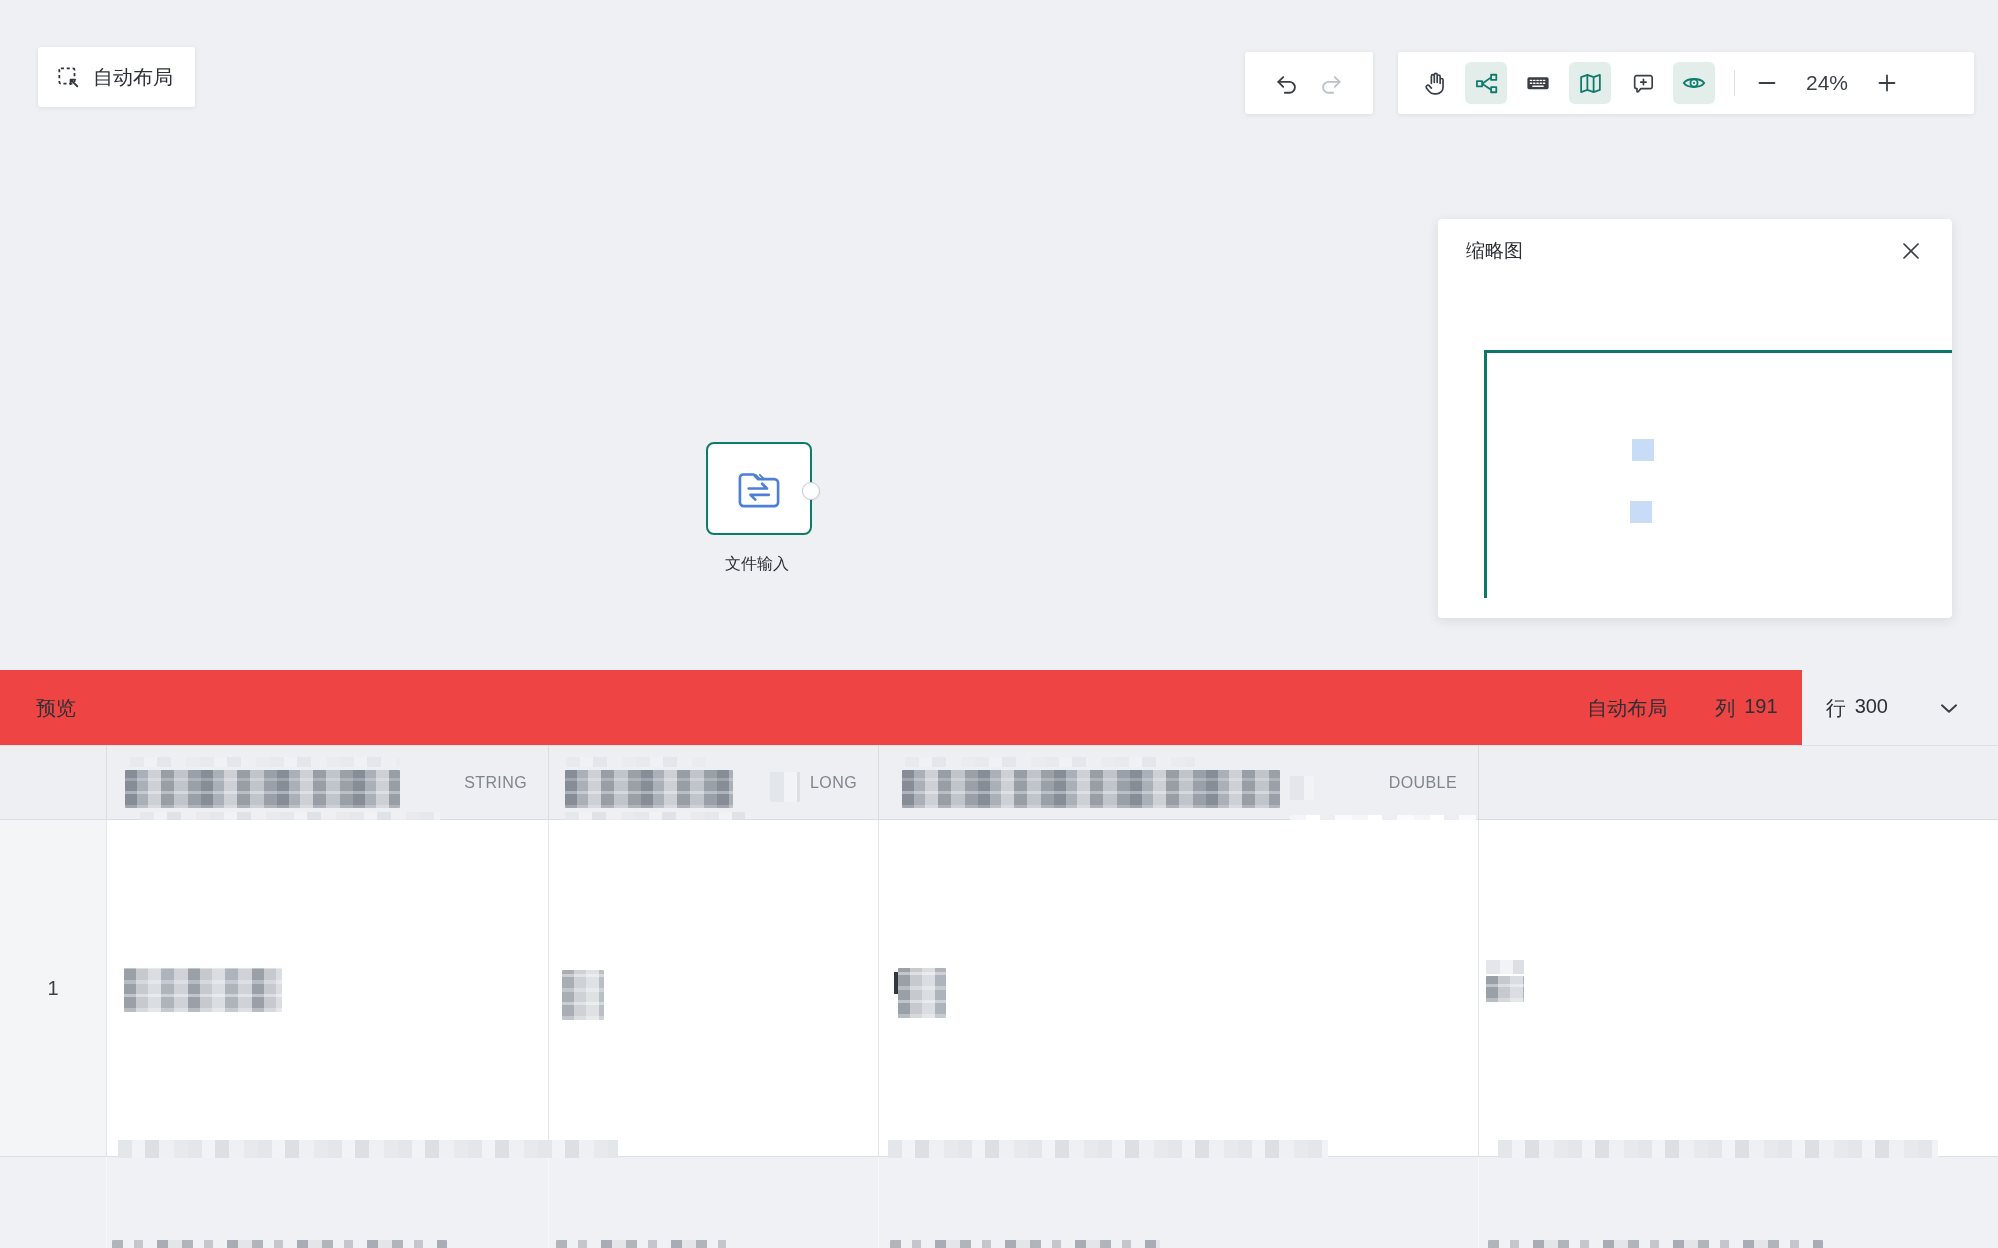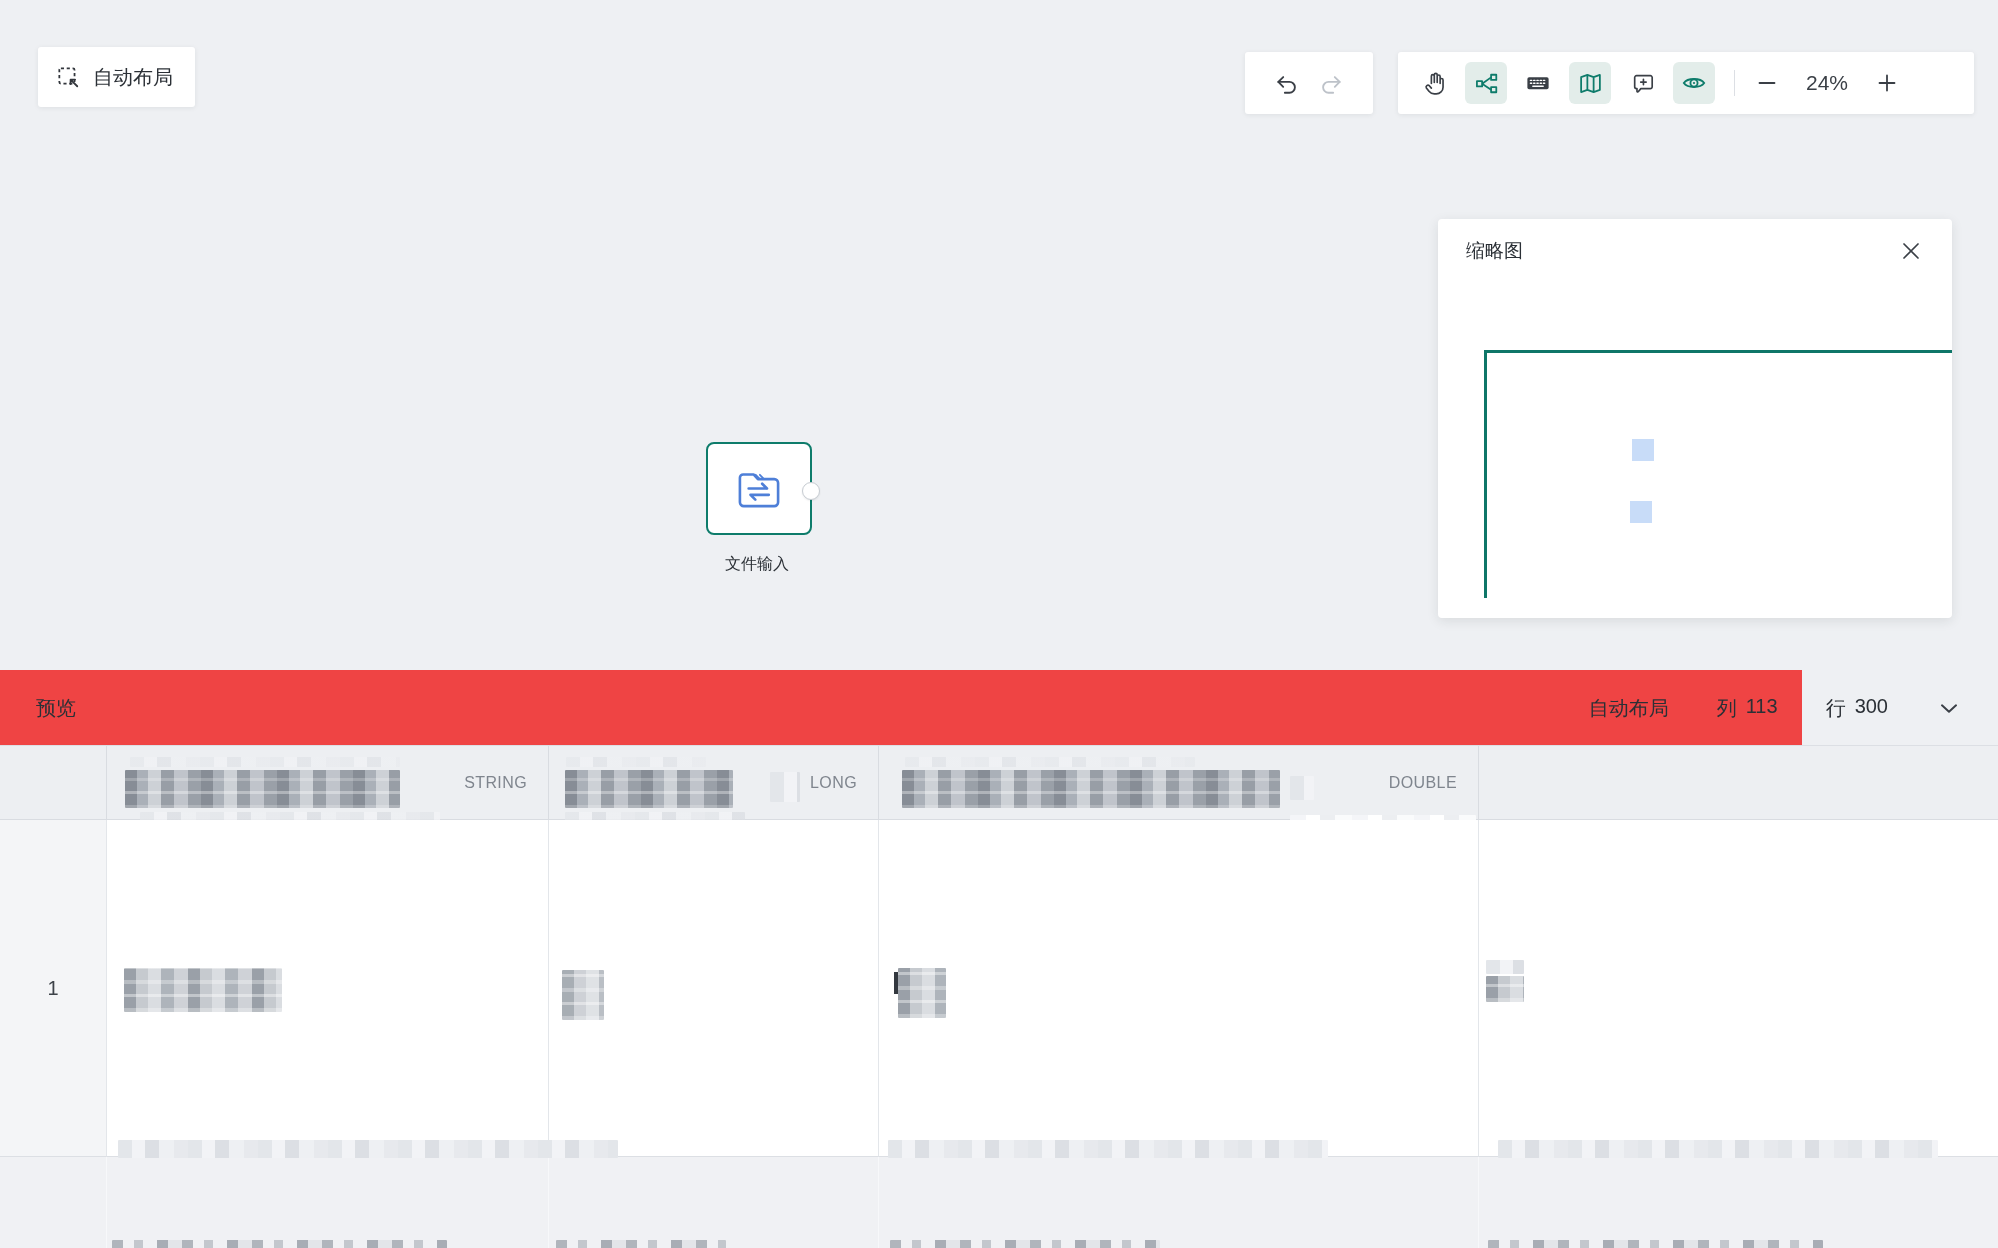--- a/index.html
+++ b/index.html
@@ -198,21 +198,21 @@
   </div>
 
   <div class="preview">
 
     <div class="preview-bar">
       <span class="preview-title">预览</span>
       <div class="preview-right">
         <span class="stats-link">自动布局</span>
         <span class="pair">
           <span>列</span>
-          <span>113</span>
+          <span>191</span>
         </span>
         <span class="pair">
           <span>行</span>
           <span>300</span>
         </span>
         <button class="btn chev">
           <svg width="26" height="26" viewBox="0 0 24 24" fill="none" stroke="currentColor" stroke-width="1.8" stroke-linecap="round" stroke-linejoin="round">
               <path d="M5.5 9.5 12 15.5l6.5-6"></path>
             </svg>
         </button>

